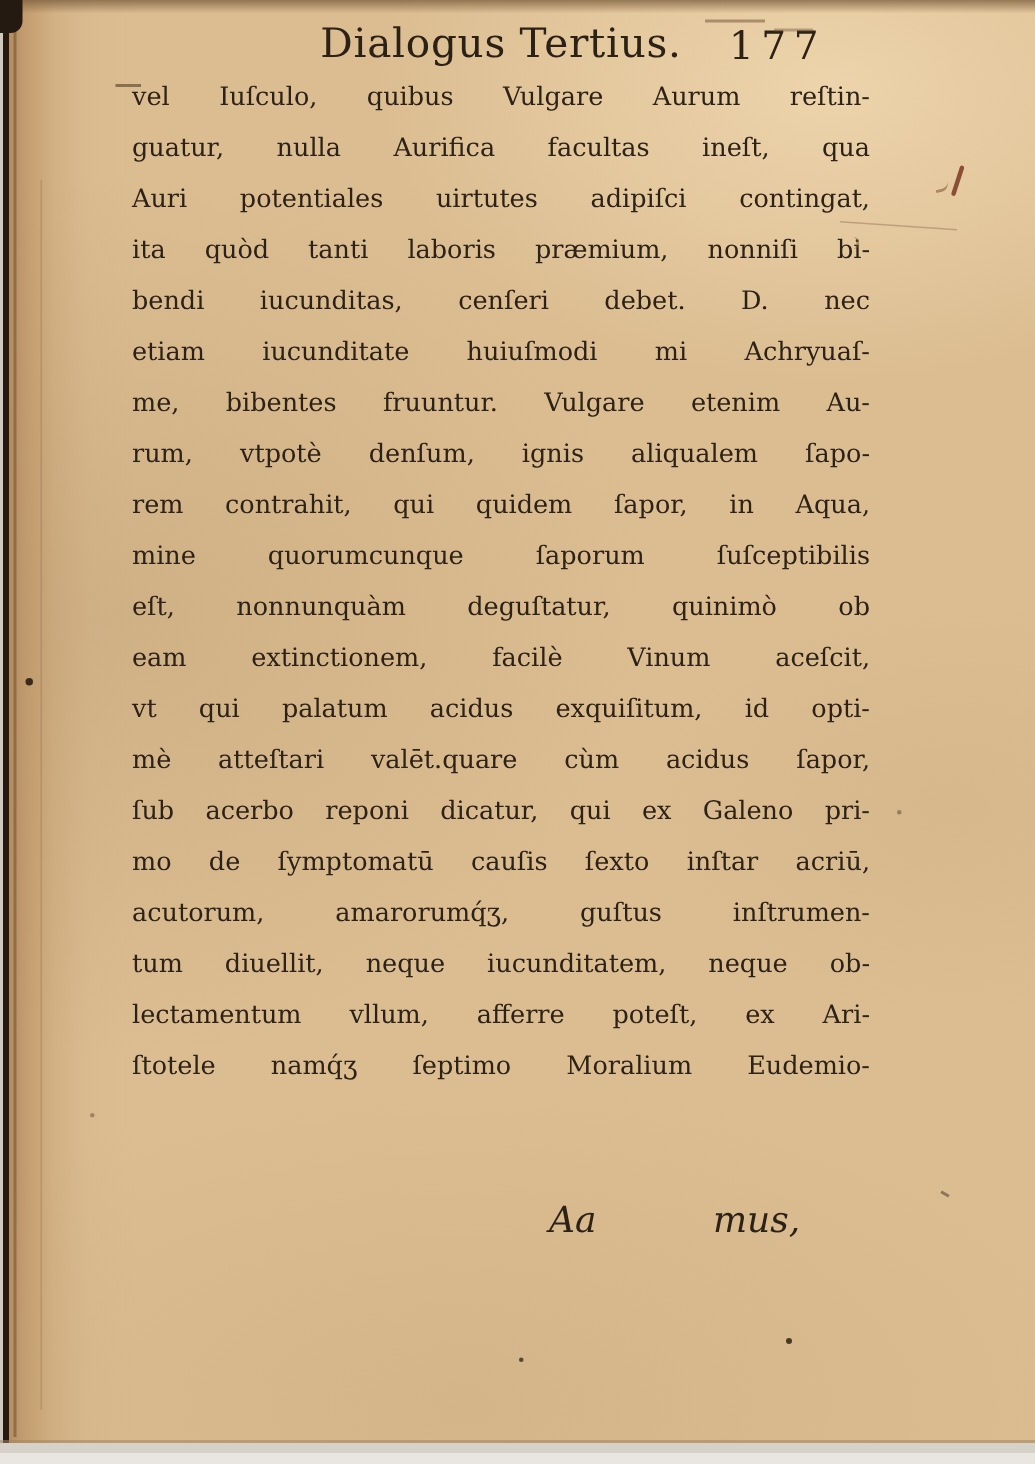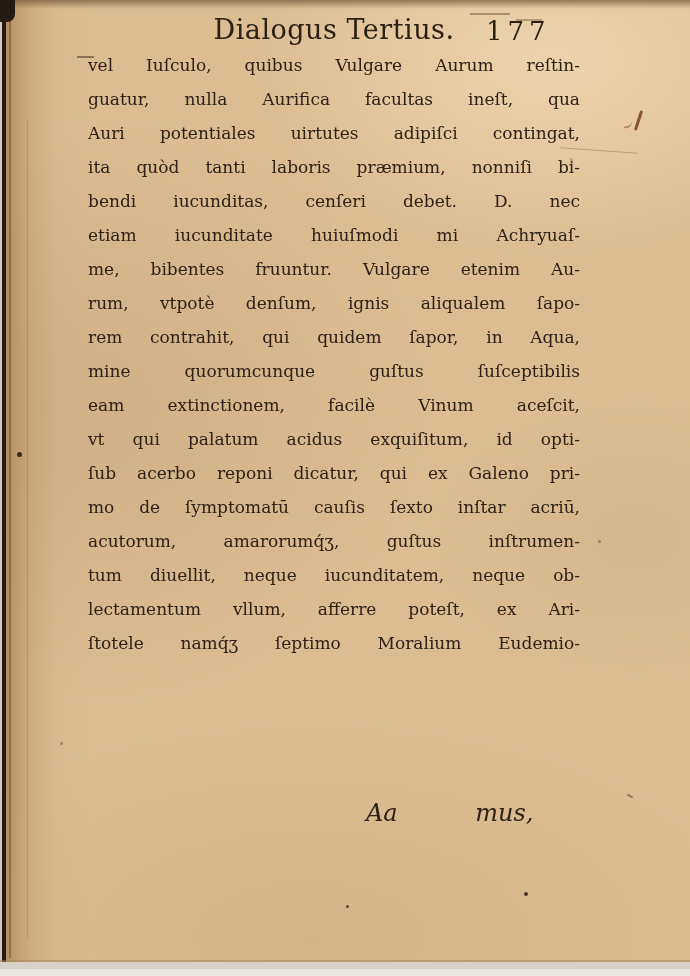--- a/index.html
+++ b/index.html
@@ -76,23 +76,25 @@
   <div class="body">
     <div class="line">vel Iuſculo, quibus Vulgare Aurum reſtin-</div>
     <div class="line">guatur, nulla Aurifica facultas ineſt, qua</div>
     <div class="line">Auri potentiales uirtutes adipiſci contingat,</div>
     <div class="line">ita quòd tanti laboris præmium, nonniſi bi-</div>
     <div class="line">bendi iucunditas, cenſeri debet. D. nec</div>
     <div class="line">etiam iucunditate huiuſmodi mi Achryuaſ-</div>
     <div class="line">me, bibentes fruuntur. Vulgare etenim Au-</div>
     <div class="line">rum, vtpotè denſum, ignis aliqualem ſapo-</div>
     <div class="line">rem contrahit, qui quidem ſapor, in Aqua,</div>
-    <div class="line">mine quorumcunque guſtus ſuſceptibilis</div>
+    <div class="line">mine quorumcunque ſaporum ſuſceptibilis</div>
+    <div class="line">eſt, nonnunquàm deguſtatur, quinimò ob</div>
     <div class="line">eam extinctionem, facilè Vinum aceſcit,</div>
     <div class="line">vt qui palatum acidus exquiſitum, id opti-</div>
+    <div class="line">mè atteſtari valēt.quare cùm acidus ſapor,</div>
     <div class="line">ſub acerbo reponi dicatur, qui ex Galeno pri-</div>
     <div class="line">mo de ſymptomatū cauſis ſexto inſtar acriū,</div>
     <div class="line">acutorum, amarorumq́ʒ, guſtus inſtrumen-</div>
     <div class="line">tum diuellit, neque iucunditatem, neque ob-</div>
     <div class="line">lectamentum vllum, afferre poteſt, ex Ari-</div>
     <div class="line">ſtotele namq́ʒ ſeptimo Moralium Eudemio-</div>
   </div>
 
   <div class="sigline">
     <span class="sig">Aa</span>

